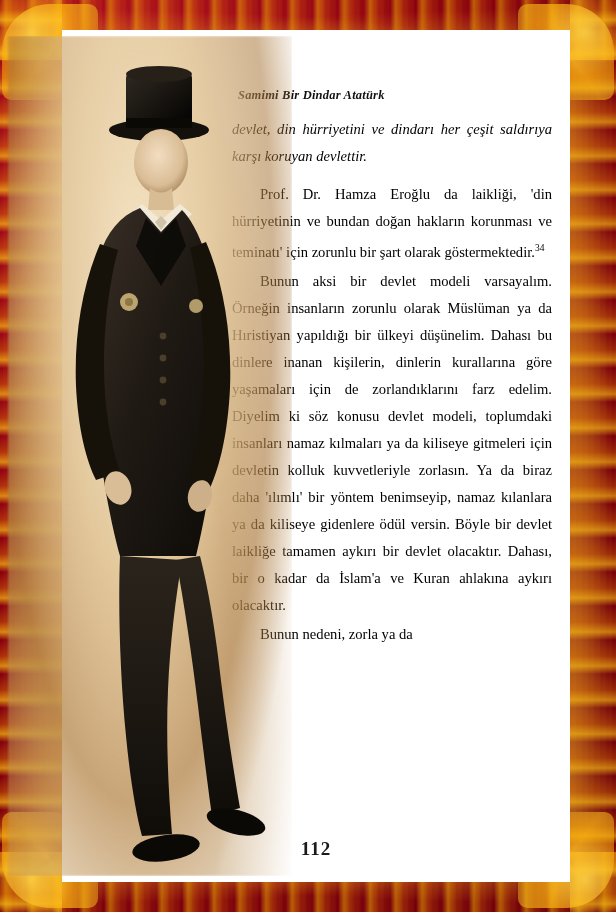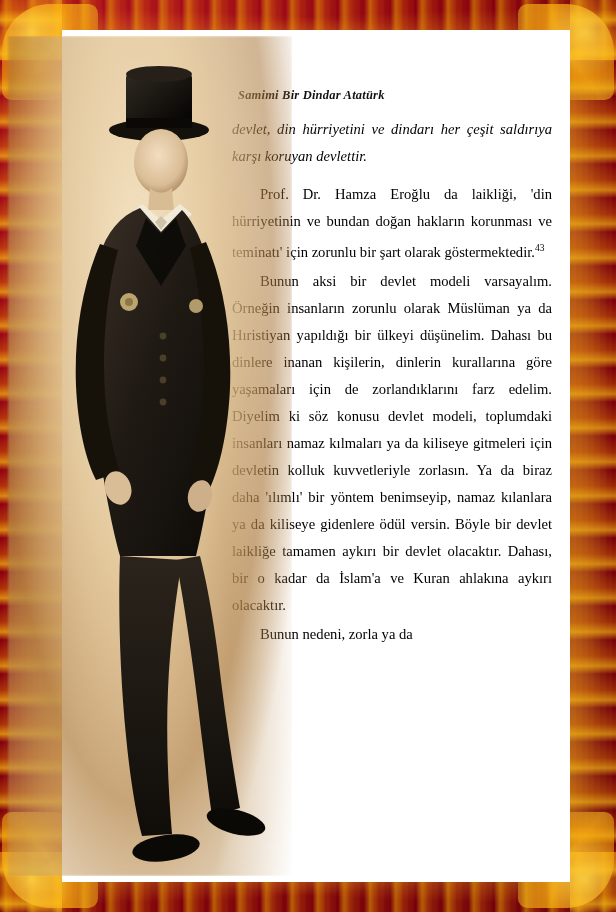--- a/index.html
+++ b/index.html
@@ -198,28 +198,29 @@
   <div class="filigree corner c-bl"></div>
   <div class="filigree corner c-br"></div>
 
   <div class="paper">
 
     <div class="running-head">Samimi Bir Dindar Atatürk</div>
 
     <div class="column">
       <p class="lead-italic">devlet, din hürriyetini ve dindarı her çeşit saldırıya karşı koruyan devlettir.</p>
 
-      <p class="body indent"><span>Prof. Dr. Hamza Eroğlu da laikliği, 'din hürriyetinin ve bundan doğan hakların korunması ve teminatı' için zorunlu bir şart olarak göstermektedir.</span><span class="sup">43</span></p>
+      <p class="body indent"><span>Prof. Dr. Hamza Eroğlu da laikliği, 'din hürriyetinin ve bundan doğan hakların korunması ve teminatı' için zorunlu bir şart olarak göstermektedir.</span><span class="sup">34</span></p>
 
       <p class="body indent">Bunun aksi bir devlet modeli varsayalım. Örneğin insanların zorunlu olarak Müslüman ya da Hıristiyan yapıldığı bir ülkeyi düşünelim. Dahası bu dinlere inanan kişilerin, dinlerin kurallarına göre yaşamaları için de zorlandıklarını farz edelim. Diyelim ki söz konusu devlet modeli, toplumdaki insanları namaz kılmaları ya da kiliseye gitmeleri için devletin kolluk kuvvetleriyle zorlasın. Ya da biraz daha 'ılımlı' bir yöntem benimseyip, namaz kılanlara ya da kiliseye gidenlere ödül versin. Böyle bir devlet laikliğe tamamen aykırı bir devlet olacaktır. Dahası, bir o kadar da İslam'a ve Kuran ahlakına aykırı olacaktır.</p>
 
       <p class="body indent">Bunun nedeni, zorla ya da</p>
     </div>
 
     <div class="page-number-plate"></div>
+    <div class="page-number">112</div>
   </div>
 
   <div class="photo">
     <div class="sepia-bg"></div>
     <svg class="figure" width="292" height="840" viewBox="0 0 292 840">
       <defs>
         <linearGradient id="coat" x1="0" y1="0" x2="1" y2="1">
           <stop offset="0%" stop-color="#3a3027"></stop>
           <stop offset="45%" stop-color="#201a14"></stop>
           <stop offset="100%" stop-color="#0d0b08"></stop>

